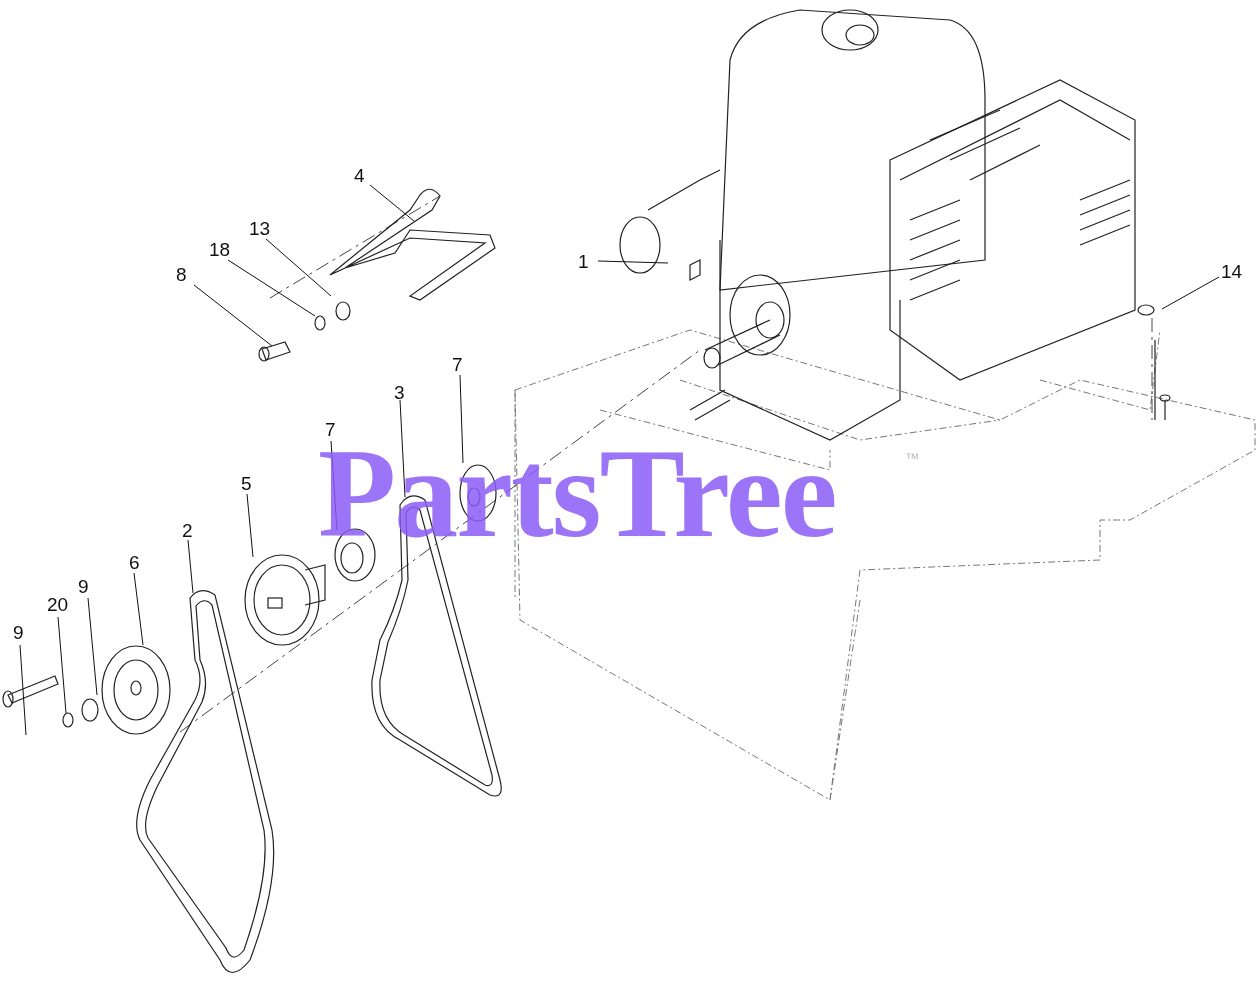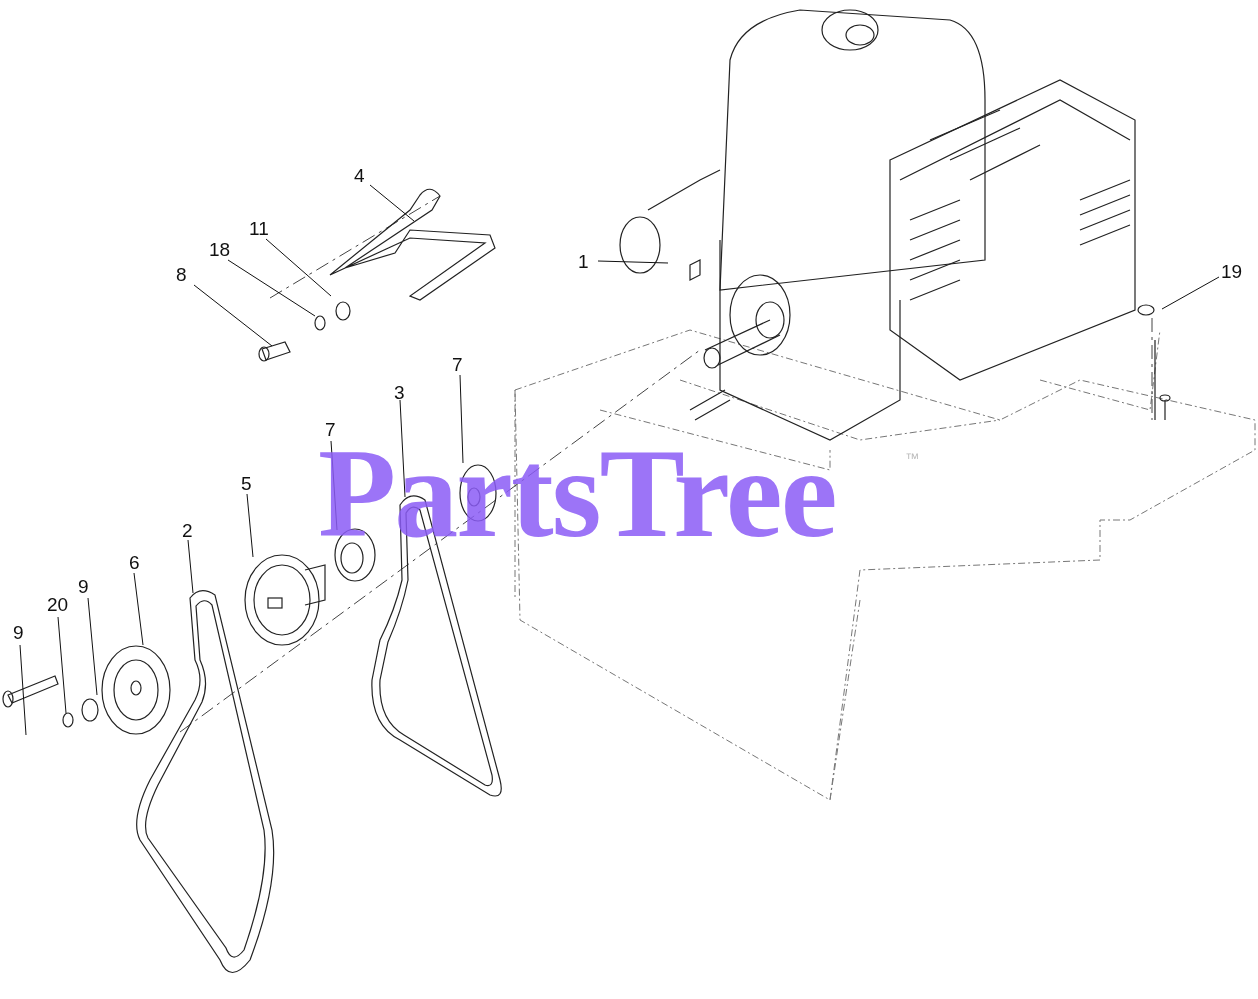--- a/index.html
+++ b/index.html
@@ -128,16 +128,16 @@
   <div class="callout" style="left:394px;top:383px">3</div>
   <div class="callout" style="left:354px;top:166px">4</div>
   <div class="callout" style="left:241px;top:474px">5</div>
   <div class="callout" style="left:129px;top:553px">6</div>
   <div class="callout" style="left:325px;top:420px">7</div>
   <div class="callout" style="left:452px;top:355px">7</div>
   <div class="callout" style="left:176px;top:265px">8</div>
   <div class="callout" style="left:13px;top:623px">9</div>
   <div class="callout" style="left:47px;top:595px">20</div>
   <div class="callout" style="left:209px;top:240px">18</div>
-  <div class="callout" style="left:249px;top:219px">11</div>
+  <div class="callout" style="left:249px;top:219px">13</div>
   <div class="callout" style="left:78px;top:577px">9</div>
-  <div class="callout" style="left:1221px;top:262px">19</div>
+  <div class="callout" style="left:1221px;top:262px">14</div>
 </div>
 
 </body></html>

